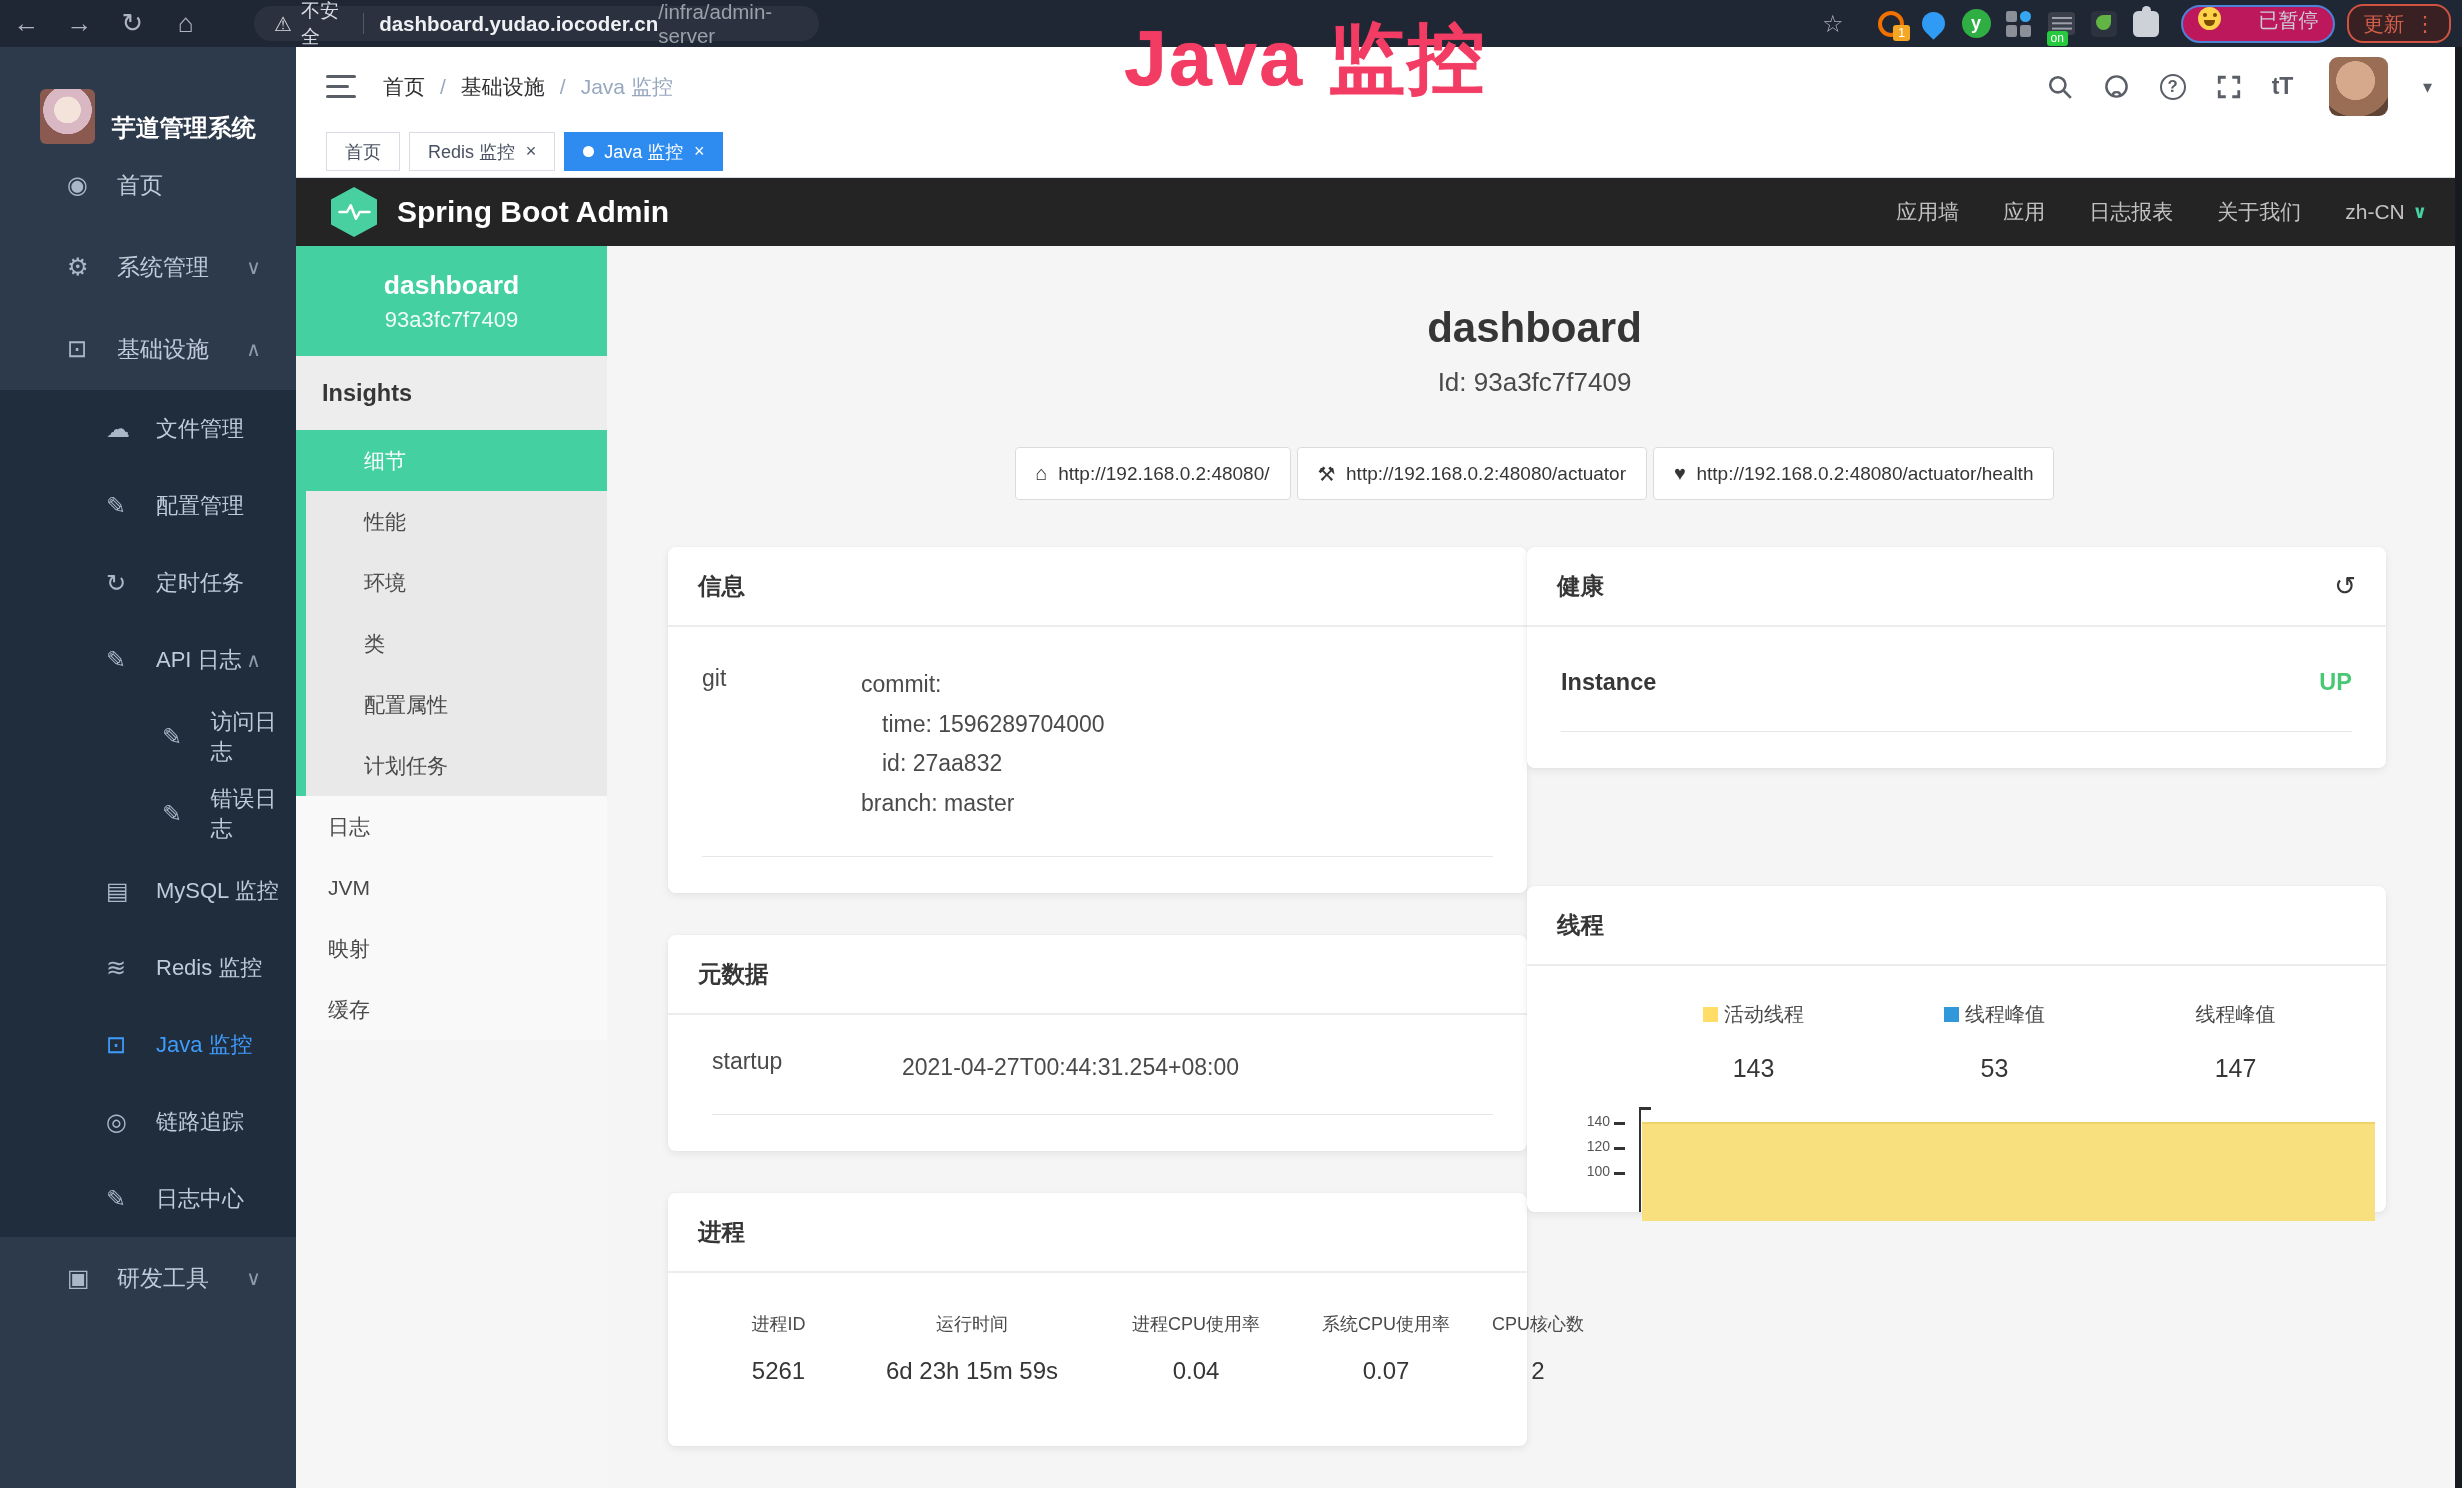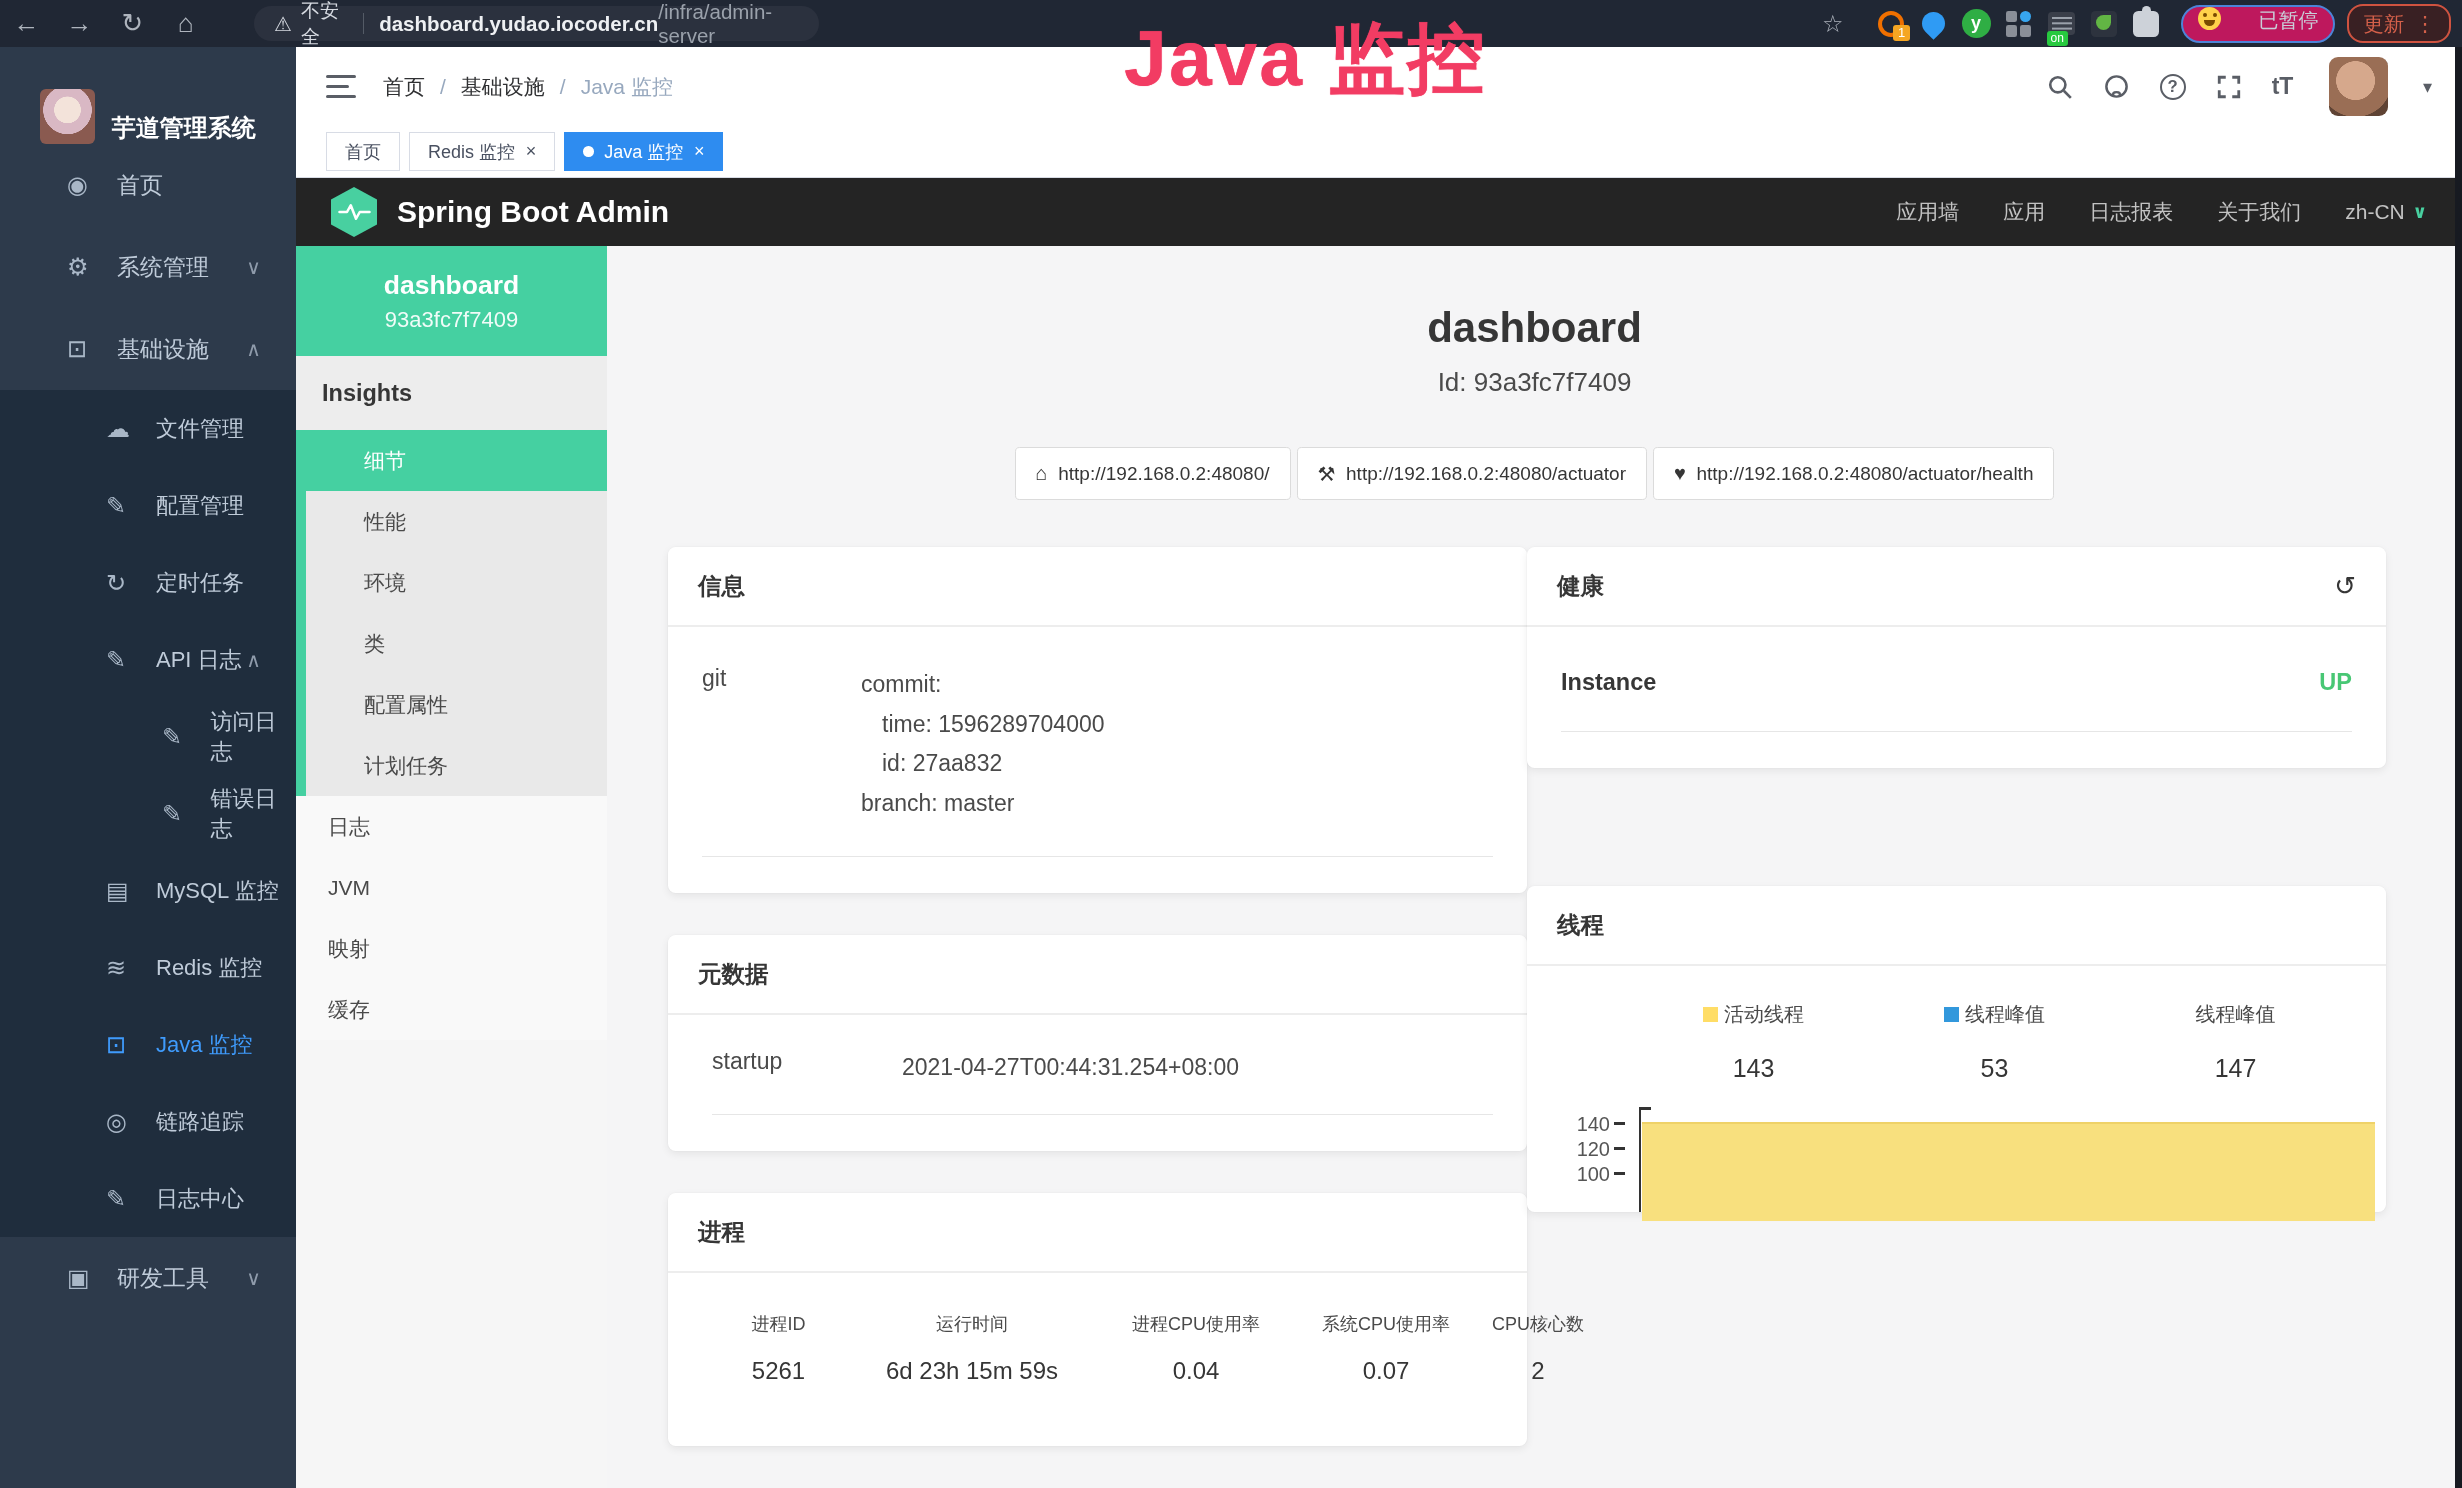--- a/index.html
+++ b/index.html
@@ -154,21 +154,21 @@
   .proc-grid .ph{font-size:18px;color:#4a4a4a;text-align:center;}
   .proc-grid .pv{font-size:24px;color:#363636;text-align:center;margin-top:21px;}
   .proc-btm{height:61px;}
 
   .thr-grid{display:grid;grid-template-columns:1fr 1fr 1fr;padding:35px 30px 0 106px;}
   .leg{display:flex;align-items:center;justify-content:center;gap:6px;font-size:20px;color:#4a4a4a;}
   .sq{width:15px;height:15px;flex-shrink:0;}
   .sq.yellow{background:#fd6;} .sq.blue{background:#3298dc;}
   .thr-grid .tv{font-size:25px;color:#363636;text-align:center;margin-top:26px;}
   .thr-chart{position:relative;margin-top:30px;height:99px;}
-  .ytick{position:absolute;width:83px;text-align:right;font-size:20px;color:#555;}
+  .ytick{position:absolute;width:83px;text-align:right;font-size:14px;color:#555;}
   .ytick:after{content:"";position:absolute;right:-15px;top:9px;width:10.6px;height:2.3px;background:#333;}
   .yaxis{position:absolute;left:112px;top:-6px;bottom:0;width:2.3px;background:#333;}
   .yaxis:before{content:"";position:absolute;left:0;top:0;width:12px;height:2.3px;background:#333;}
   .band{position:absolute;left:115px;right:10.6px;top:9px;bottom:-9px;background:#f8e07e;border-top:2.3px solid #efd268;}
 </style>
 </head>
 <body>
 
 <div class="screen">
 

